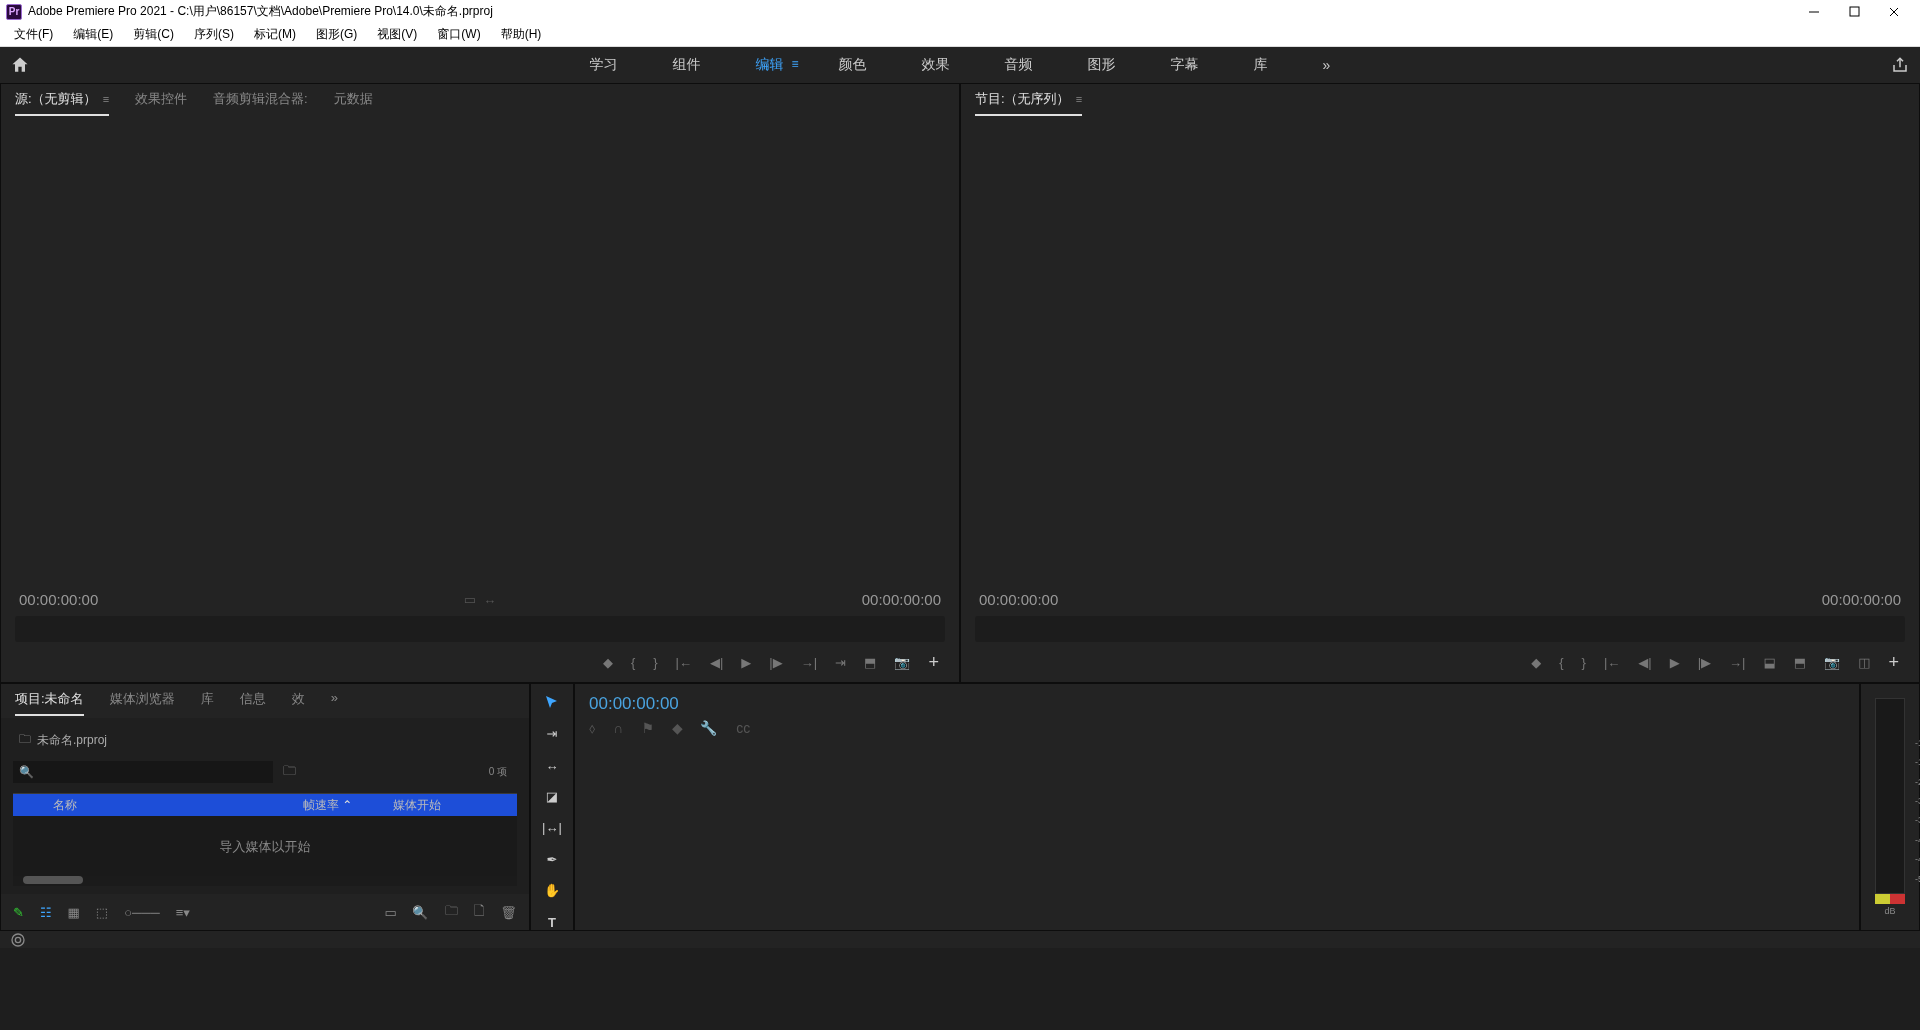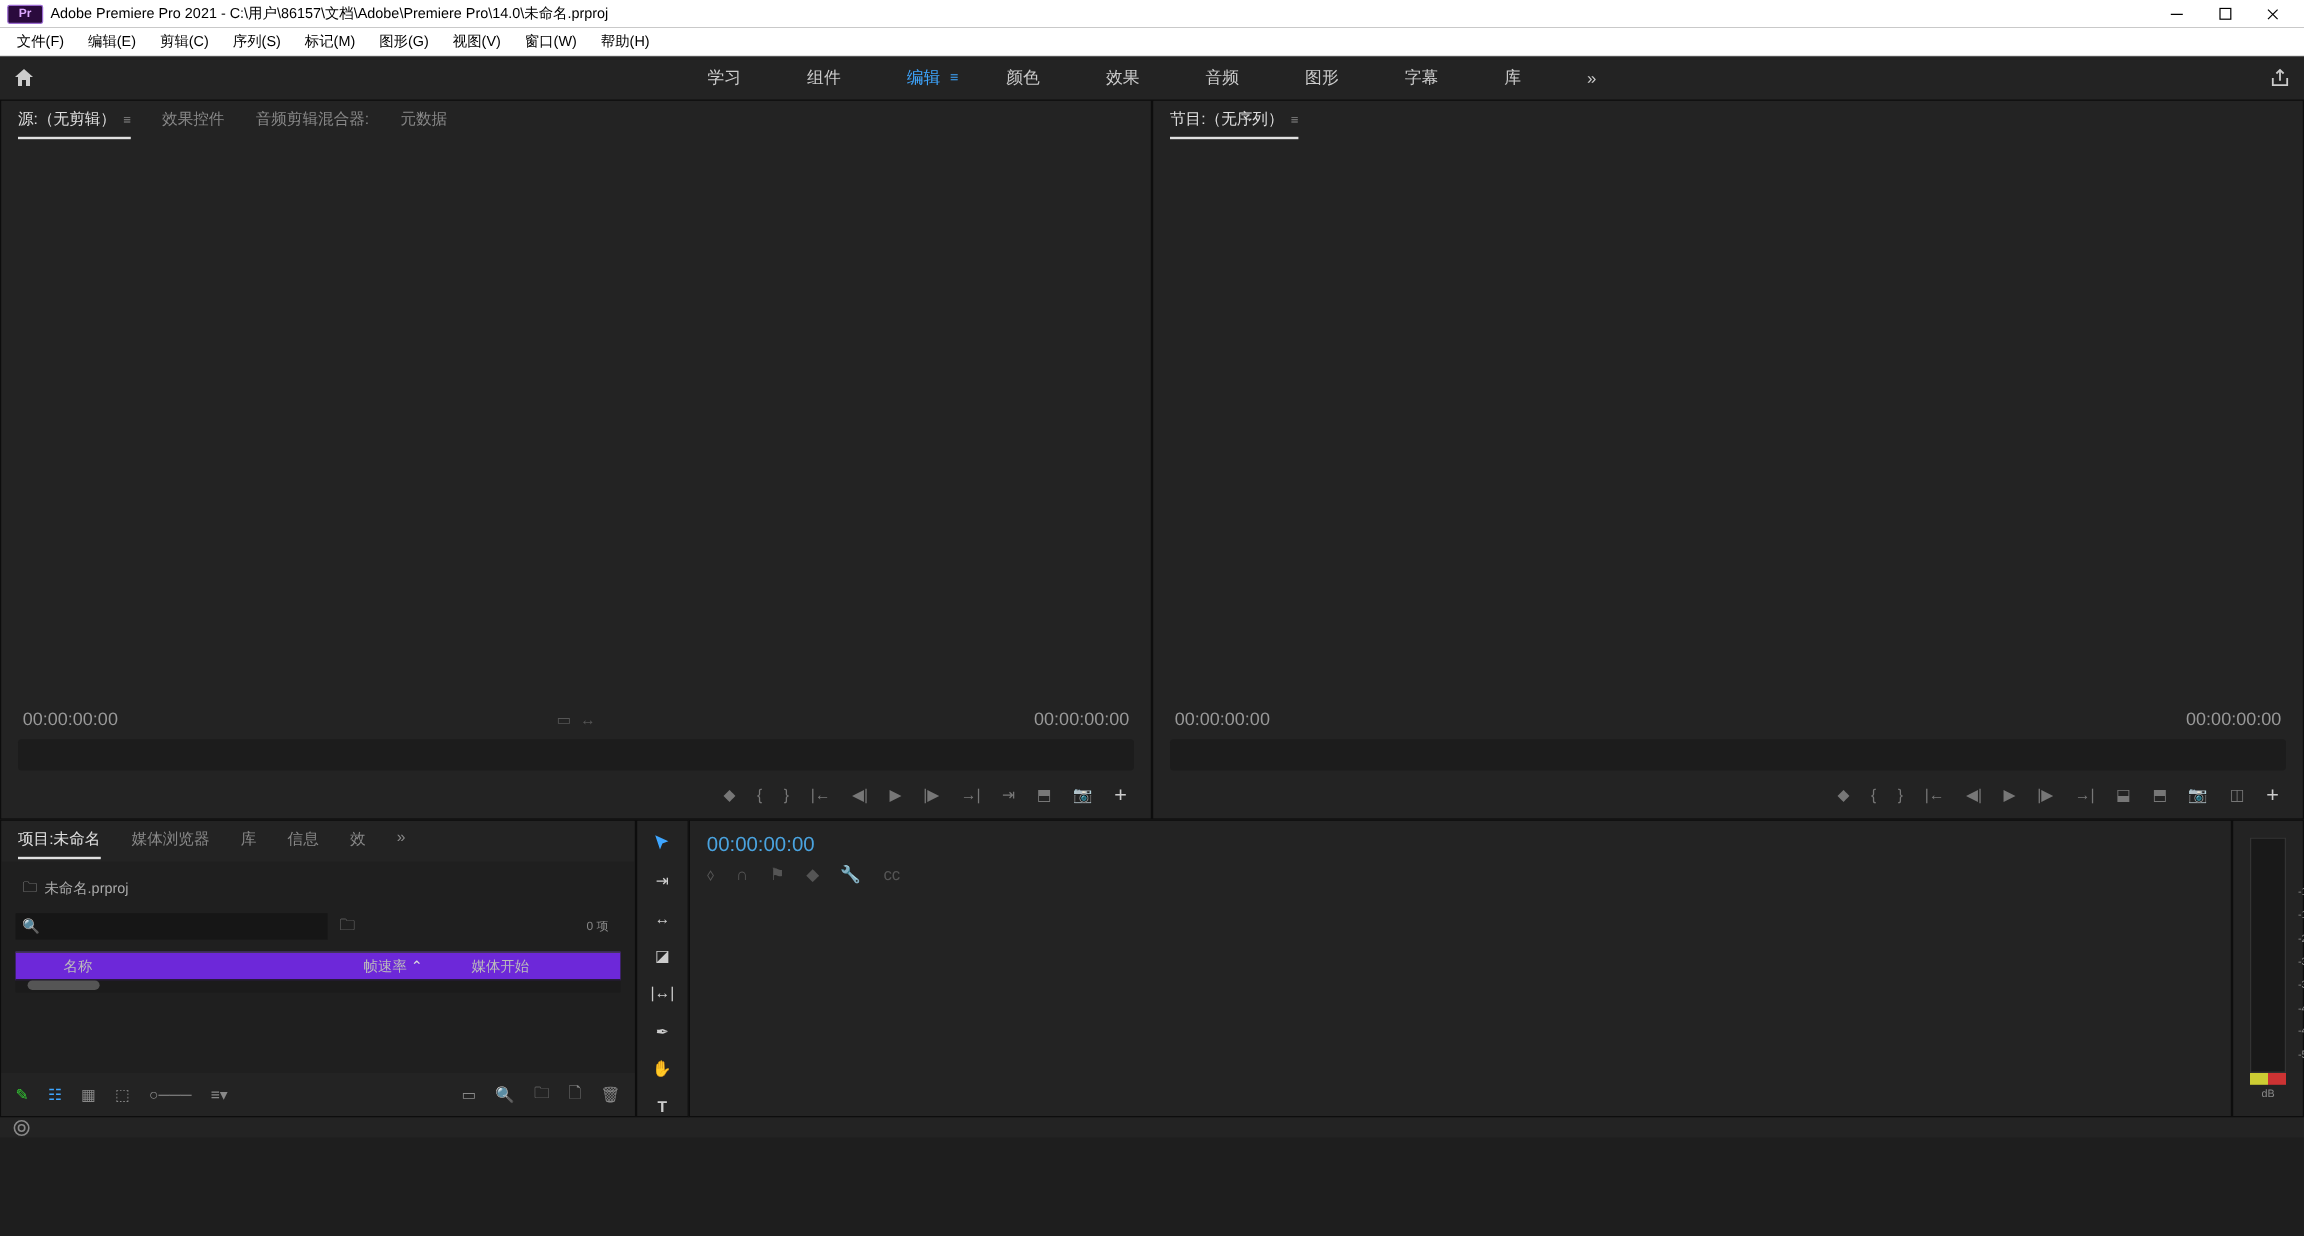--- a/index.html
+++ b/index.html
@@ -1,20 +1,20 @@
 <!DOCTYPE html>
 <html><head>
 <meta charset="utf-8">
 <style>
 * { margin: 0; padding: 0; box-sizing: border-box; font-family: "Microsoft YaHei", Arial, sans-serif; }
 body { background: #1e1e1e; color: #ccc; width: 1920px; height: 1030px; overflow: hidden; font-size: 13px; }
 
 
 .titlebar { background: #fff; height: 23px; display: flex; align-items: center; padding: 0 6px; color: #000; font-size: 12px; }
-.titlebar .pr-icon { width: 30px; height: 16px; background: #2a0a3d; border: 1px solid #9b6bd1; color: #dda8ff; display: inline-flex; align-items: center; justify-content: center; font-size: 10px; font-weight: bold; border-radius: 2px; margin-right: 6px; }
+.titlebar .pr-icon { width: 16px; height: 16px; background: #2a0a3d; border: 1px solid #9b6bd1; color: #dda8ff; display: inline-flex; align-items: center; justify-content: center; font-size: 10px; font-weight: bold; border-radius: 2px; margin-right: 6px; }
 .titlebar .spacer { flex: 1; }
 .titlebar .win-btn { width: 40px; height: 22px; display: inline-flex; align-items: center; justify-content: center; cursor: pointer; }
 
 
 .menubar { background: #fff; height: 24px; display: flex; align-items: center; padding: 0 4px; color: #000; font-size: 12px; border-bottom: 1px solid #ddd; }
 .menubar .menu-item { padding: 3px 10px; cursor: pointer; }
 
 
 .workspace-bar { background: #232323; height: 36px; display: flex; align-items: center; }
 .home-icon { width: 40px; display: flex; justify-content: center; }
@@ -40,21 +40,21 @@
 
 .bottom { display: flex; height: 248px; }
 .project-panel { width: 530px; }
 .proj-body { flex: 1; background: #1f1f1f; padding: 8px 12px; display: flex; flex-direction: column; }
 .proj-file { color: #aaa; font-size: 12px; margin: 4px 0 10px 6px; display: flex; align-items: center; gap: 6px; }
 .proj-search-row { display: flex; align-items: center; gap: 10px; }
 .proj-search { background: #161616; border: none; color: #ccc; padding: 4px 6px 4px 24px; width: 260px; height: 22px; font-size: 12px; outline: none; }
 .proj-search-wrap { position: relative; }
 .proj-search-wrap .sicon { position: absolute; left: 6px; top: 4px; color: #888; font-size: 12px; }
 .item-count { color: #888; font-size: 10px; margin-left: auto; margin-right: 10px; text-align: right; }
-.proj-cols { display: flex; background: #6d28d9; margin-top: 10px; height: 24px; align-items: center; font-size: 12px; color: #bbb; border-top: 1px solid #3a3a3a; border-bottom: 1px solid #1a1a1a; }
+.proj-cols { display: flex; background: #1d4ed8; margin-top: 10px; height: 24px; align-items: center; font-size: 12px; color: #bbb; border-top: 1px solid #3a3a3a; border-bottom: 1px solid #1a1a1a; }
 .proj-col { padding: 0 10px; }
 .proj-drop { flex: 1; background: #1a1a1a; display: flex; align-items: center; justify-content: center; color: #888; font-size: 13px; margin-top: 0; }
 .proj-scroll { height: 10px; background: #1b1b1b; }
 .proj-scroll .thumb { width: 60px; height: 8px; background: #555; border-radius: 4px; margin-left: 10px; }
 .proj-toolbar { height: 36px; background: #232323; display: flex; align-items: center; gap: 16px; padding: 0 12px; color: #888; }
 
 
 .tools-col { width: 44px; background: #232323; border: 1px solid #0d0d0d; display: flex; flex-direction: column; align-items: center; padding-top: 10px; gap: 16px; }
 .tool { width: 24px; height: 24px; display: flex; align-items: center; justify-content: center; color: #ccc; cursor: pointer; }
 .tool.active { color: #3ea6ff; }
@@ -229,20 +229,23 @@
         </div>
         <span style="color:#888;">🗀</span>
         <span class="item-count">0 项</span>
       </div>
       <div class="proj-cols">
         <span class="proj-col" style="width:30px;"></span>
         <span class="proj-col" style="width:250px;">名称</span>
         <span class="proj-col" style="width:90px;"><span>帧速率</span> <span style="color:#ddd;">⌃</span></span>
         <span class="proj-col">媒体开始</span>
       </div>
+      <div class="proj-drop">
+        <span>导入媒体以开始</span>
+      </div>
       <div class="proj-scroll">
           <div class="thumb"></div>
         </div>
     </div>
     <div class="proj-toolbar">
       <span style="color:#3c3;">✎</span>
       <span style="color:#3ea6ff;">☷</span>
       <span>▦</span>
       <span>⬚</span>
       <span>○───</span>

